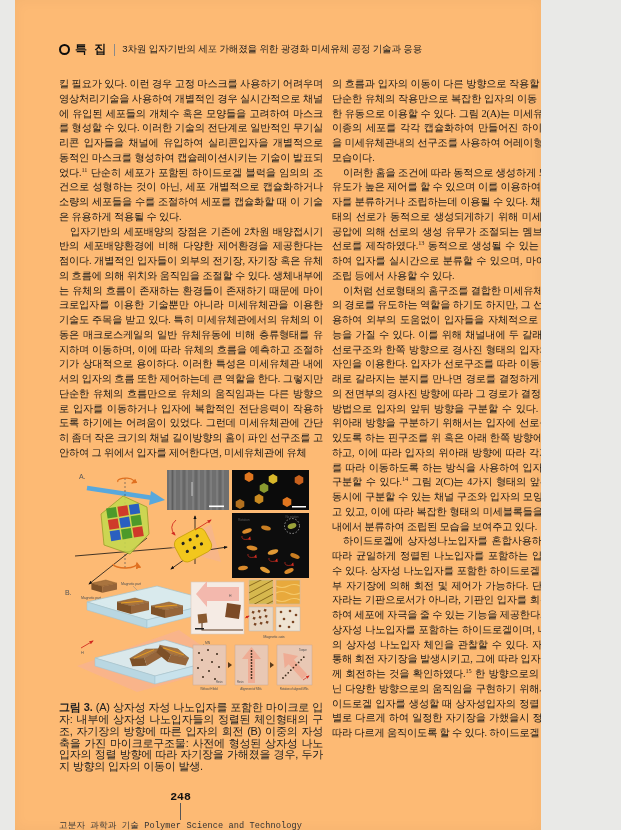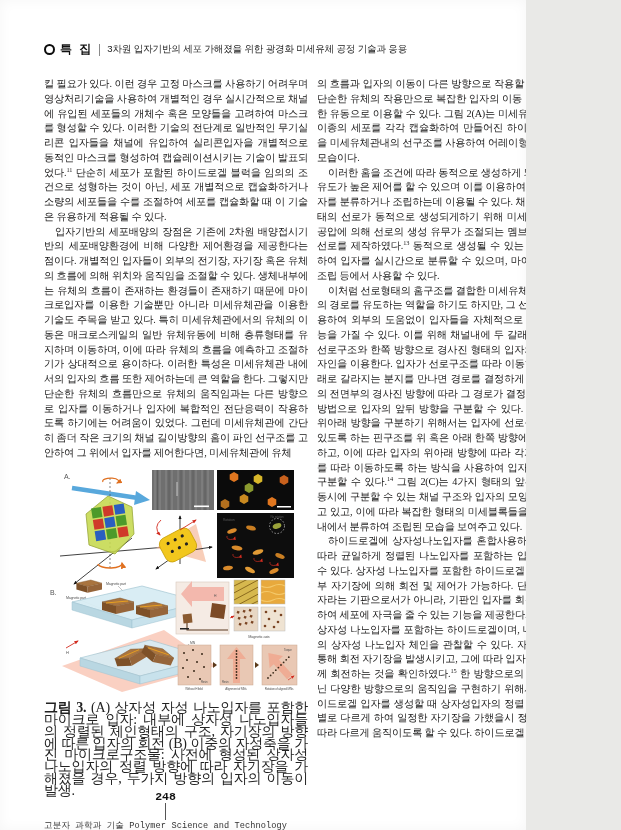--- a/index.html
+++ b/index.html
@@ -1,37 +1,37 @@
 <!DOCTYPE html>
 <html><head>
 <meta charset="utf-8">
 <style>
   html,body{margin:0;padding:0;}
   body{width:621px;height:830px;background:#e9e9e7;font-family:"Liberation Serif", serif;}
-  .page{position:relative;width:526px;height:830px;background:#ffffff;overflow:hidden;
-        box-shadow:inset 0 0 14px rgba(0,0,0,0.04);}
+  .page{position:relative;width:526px;height:830px;background:#fdba74;overflow:hidden;
+        box-shadow:inset 0 0 14px rgba(0,0,0,0.04);margin-left:15px;}
   
   .header{position:absolute;top:41px;left:44px;display:flex;align-items:center;
           font-family:"Liberation Sans", sans-serif;color:#111;}
   .ring{width:7px;height:7px;border:2.6px solid #0c0c0c;border-radius:50%;margin-right:5px;}
   .badge{font-weight:bold;font-size:12px;letter-spacing:2px;}
   .hdiv{width:1px;height:12px;background:#8a8a8a;margin:0 7px 0 6px;}
   .htitle{font-size:9.6px;color:#1c1c1c;letter-spacing:-0.2px;}
   
   .col{position:absolute;top:77px;width:264px;text-align:justify;
        font-size:10.2px;line-height:14.75px;color:#171616;letter-spacing:-0.15px;}
   .col-left{left:44px;}
   .col-right{left:317px;height:690px;overflow:hidden;}
   .col p{margin:0;}
   .col p.indent{text-indent:11px;}
   sup{font-size:6.3px;line-height:0;}
   
   .figwrap{margin-top:7px;}
-  .caption{margin-top:6px !important;font-family:Liberation Serif, serif;
-           font-size:14px;line-height:11.8px;color:#222;text-align:justify;letter-spacing:-0.2px;}
+  .caption{margin-top:6px !important;font-family:Liberation Sans, sans-serif;
+           font-size:11px;line-height:11.8px;color:#222;text-align:justify;letter-spacing:-0.2px;}
   .caption b{font-weight:bold;}
   
   .footer{position:absolute;left:44px;top:790px;display:flex;align-items:center;
           font-family:Liberation Mono, monospace;flex-direction:column;}
   .pagenum{font-weight:bold;font-size:11.5px;color:#111;}
   .fdiv{width:1px;height:17px;background:#555;margin:0 8px;}
   .journal{font-size:8.6px;color:#333;letter-spacing:0.1px;}
   
   .ft{font-family:"Liberation Sans", sans-serif;fill:#555;}
 </style>

